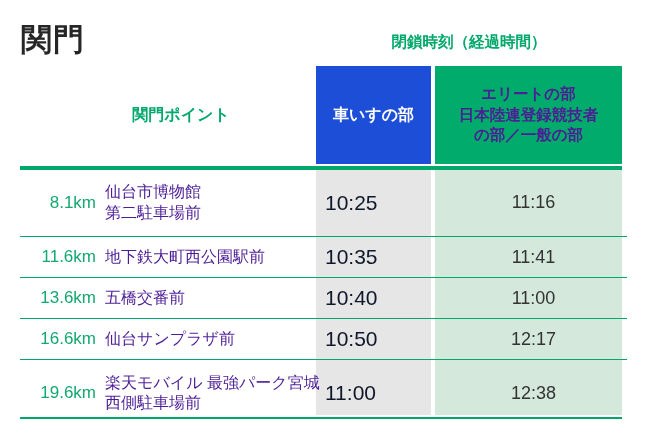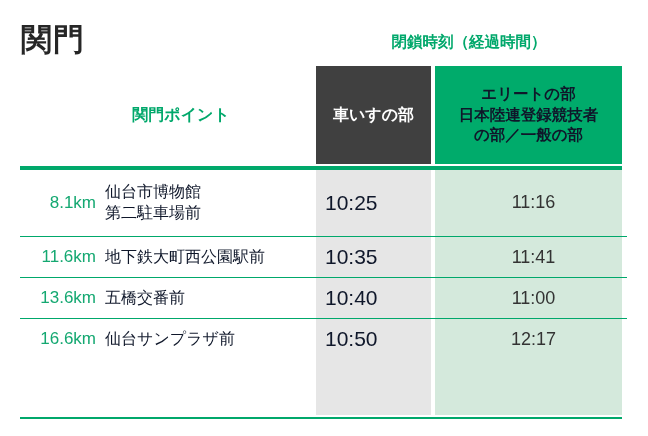--- a/index.html
+++ b/index.html
@@ -48,39 +48,39 @@
     white-space: nowrap;
   }
 
   
   .hdr-wheelchair {
     position: absolute;
     left: 316px;
     top: 66px;
     width: 115px;
     height: 98px;
-    background: #404040;
+    background: #1d4ed8;
     color: #ffffff;
     font-size: 16px;
     font-weight: bold;
     display: flex;
     align-items: center;
     justify-content: center;
     text-align: center;
     box-sizing: border-box;
   }
 
   .hdr-elite {
     position: absolute;
     left: 435px;
     top: 66px;
     width: 187px;
     height: 98px;
     background: #00ab6b;
-    color: #0f172a;
+    color: #4c1d95;
     font-size: 15.5px;
     font-weight: bold;
     line-height: 1.32;
     display: flex;
     flex-direction: column;
     align-items: center;
     justify-content: center;
     text-align: right;
     box-sizing: border-box;
   }
@@ -159,21 +159,21 @@
     text-align: right;
     font-size: 17px;
     color: #14a871;
     padding-right: 9px !important;
     white-space: nowrap;
   }
   .c-name {
     width: 220px;
     text-align: left;
     font-size: 16px;
-    color: #0f172a;
+    color: #4c1d95;
     line-height: 1.28;
     padding-left: 0px !important;
   }
   .c-name span { display: block; white-space: nowrap; }
   .c-wc {
     width: 115px;
     font-size: 21px;
     color: #0f172a;
   }
   .c-el {
@@ -242,18 +242,27 @@
 
       <tr class="r-short">
         <td class="c-dist">16.6km</td>
         <td class="c-name">
           <span>仙台サンプラザ前</span>
         </td>
         <td class="c-wc">10:50</td>
         <td class="c-el">12:17</td>
       </tr>
 
+      <tr class="r-tall">
+        <td class="c-dist">19.6km</td>
+        <td class="c-name">
+          <span>楽天モバイル 最強パーク宮城</span>
+          <span>西側駐車場前</span>
+        </td>
+        <td class="c-wc">11:00</td>
+        <td class="c-el">12:38</td>
+      </tr>
     </tbody>
   </table>
 
   <div class="rule-bottom"></div>
 
 </div>
 
 </body></html>

